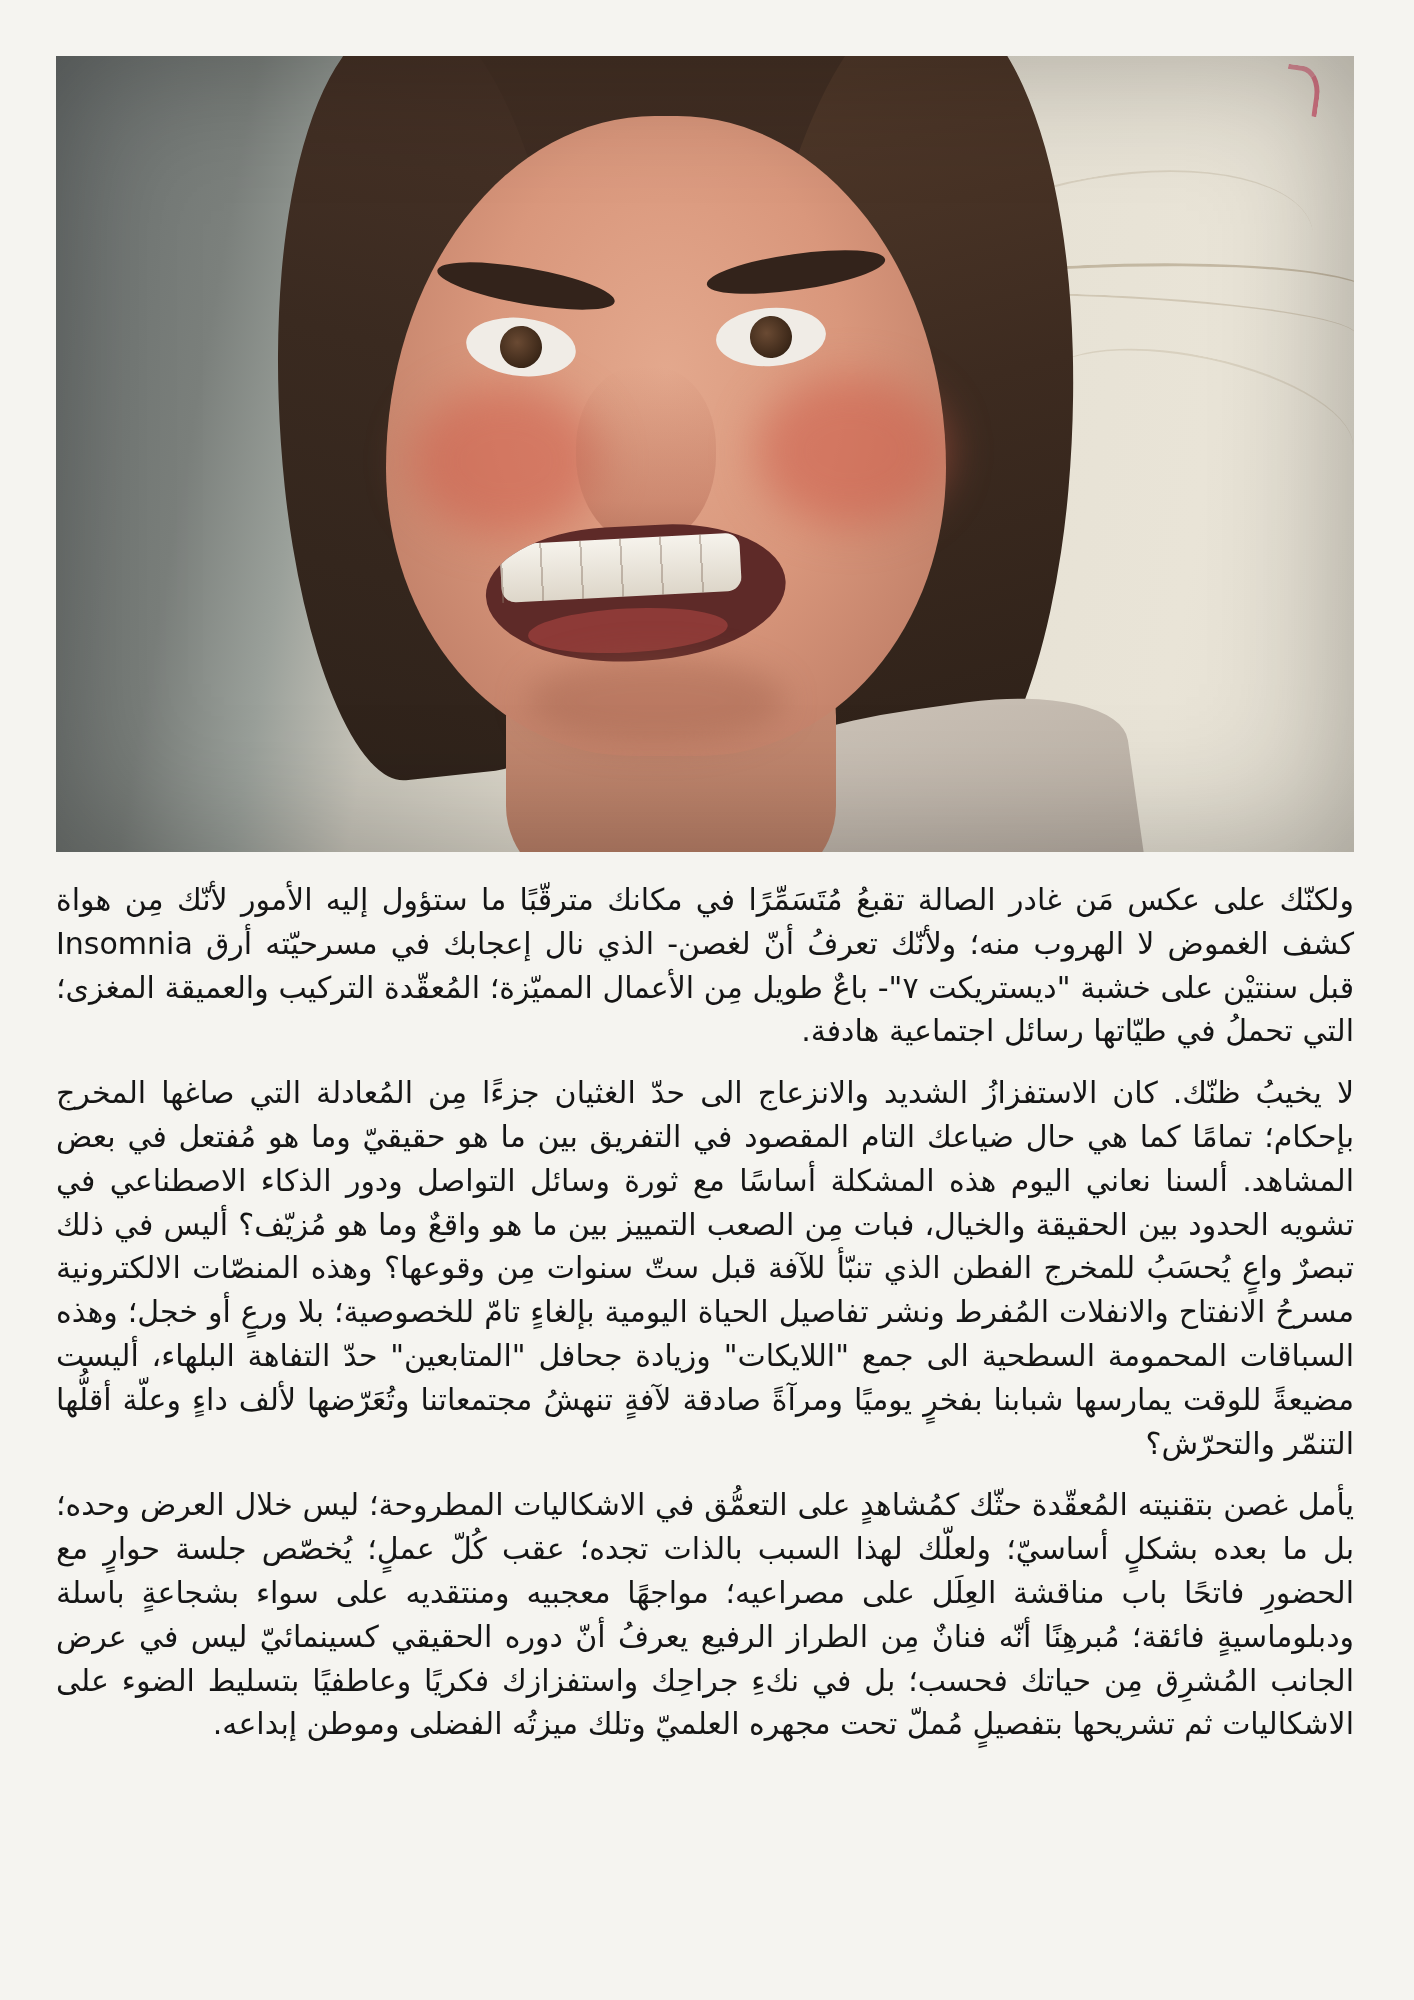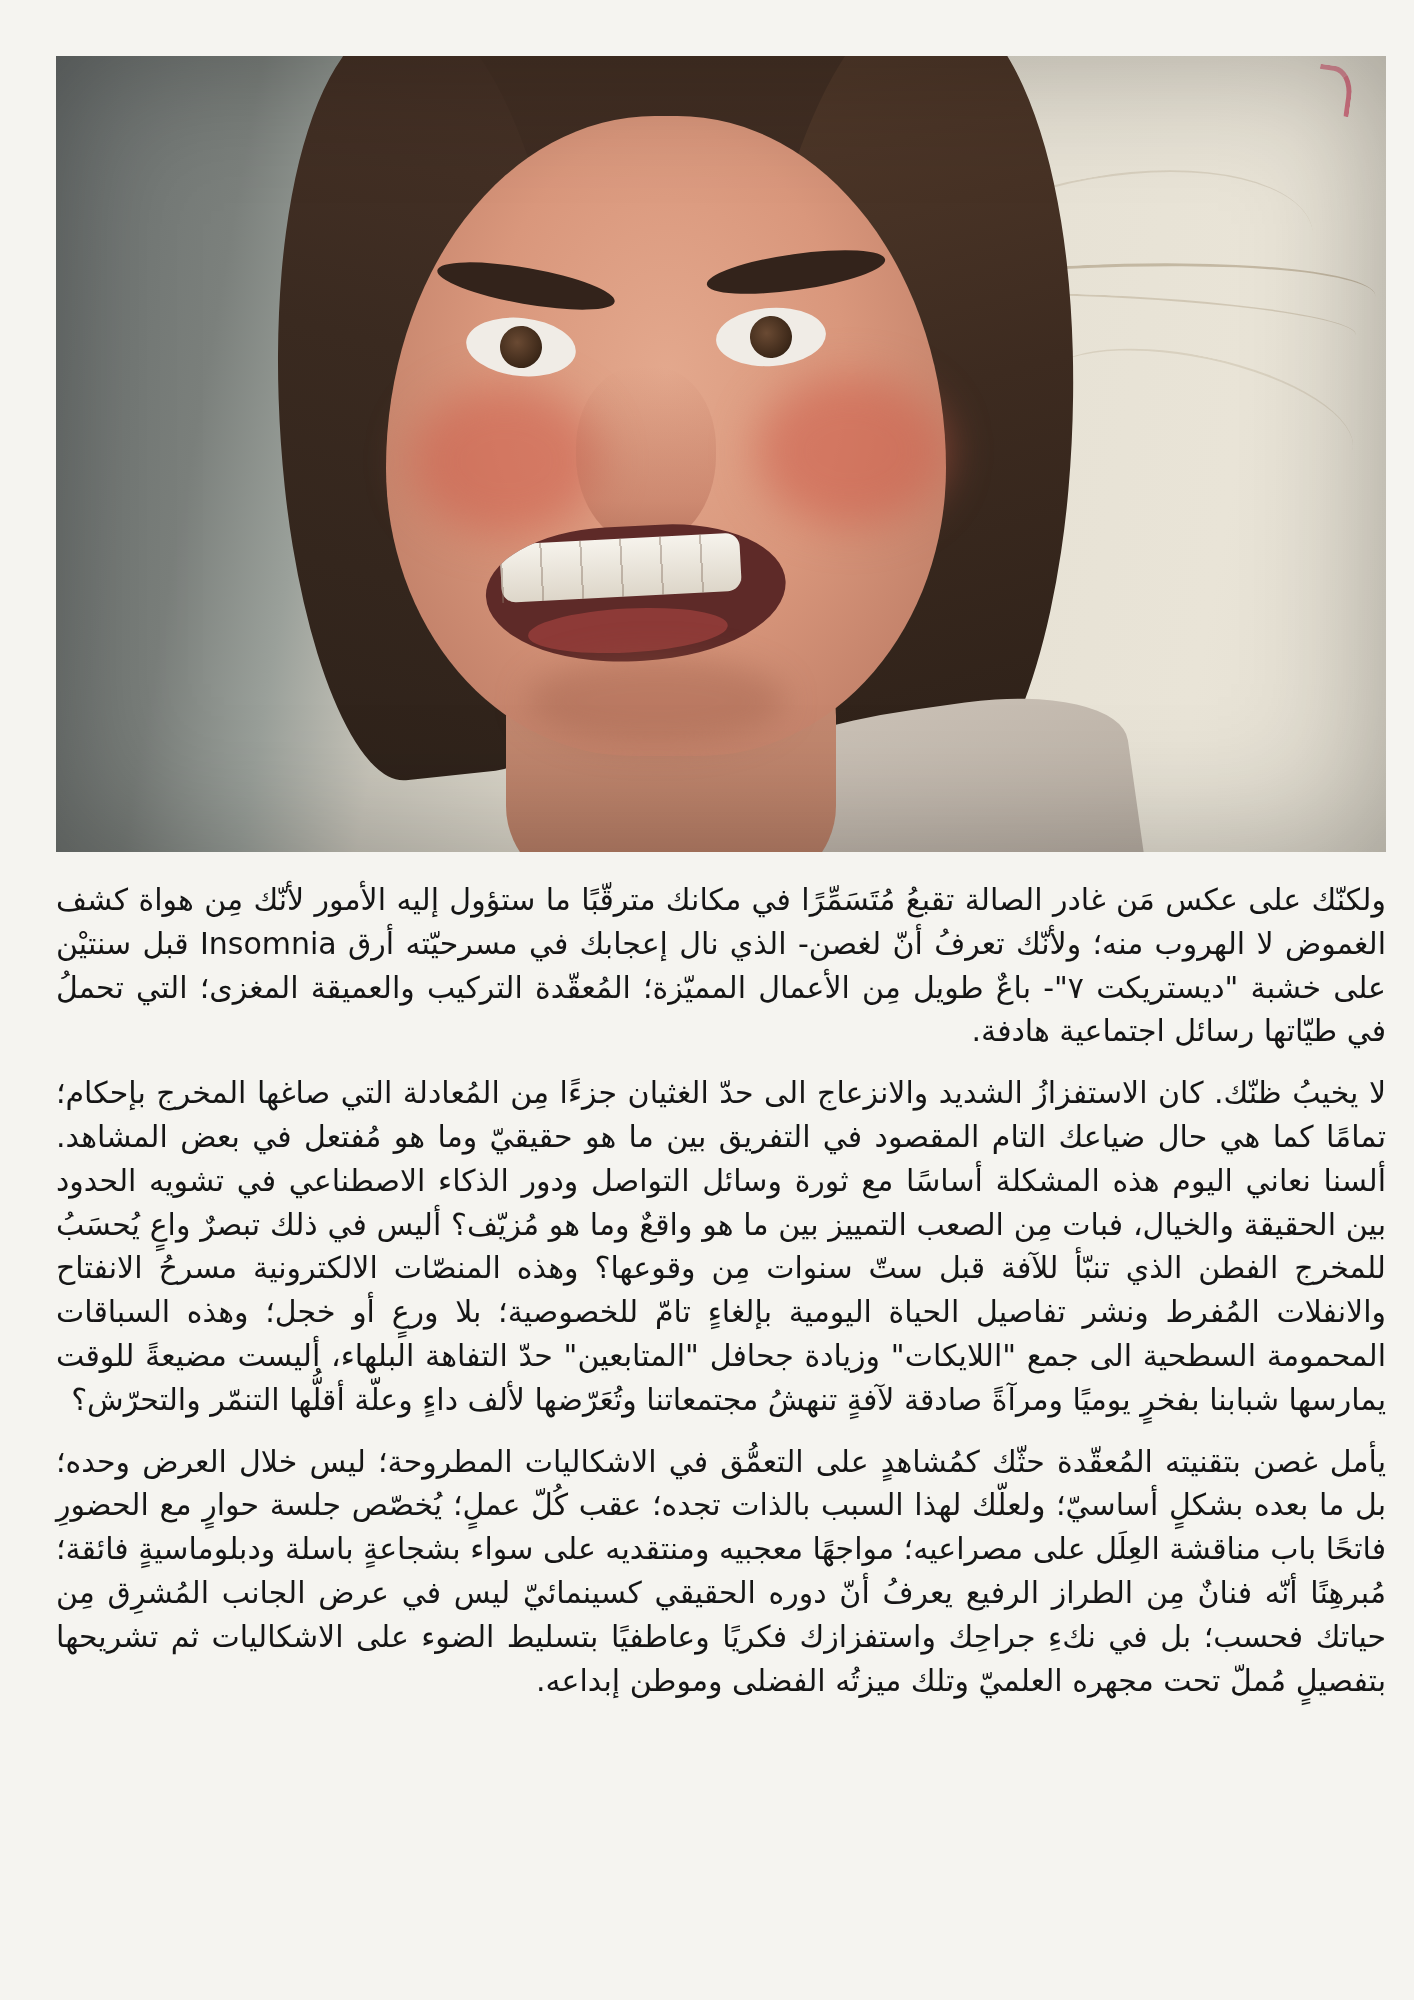--- a/index.html
+++ b/index.html
@@ -10,21 +10,21 @@
   body {
     width: 1414px;
     min-height: 2000px;
     font-family: "DejaVu Sans", "Liberation Sans", sans-serif;
     color: #1a1a1a;
   }
   .page {
     width: 1414px;
     min-height: 2000px;
     box-sizing: border-box;
-    padding: 56px 28px 40px 56px;
+    padding: 56px 60px 40px 56px;
     background: #f5f4f0;
   }
 
   
   .photo-wrap {
     width: 100%;
     height: 796px;
     position: relative;
     overflow: hidden;
     background: #3a3a38;

